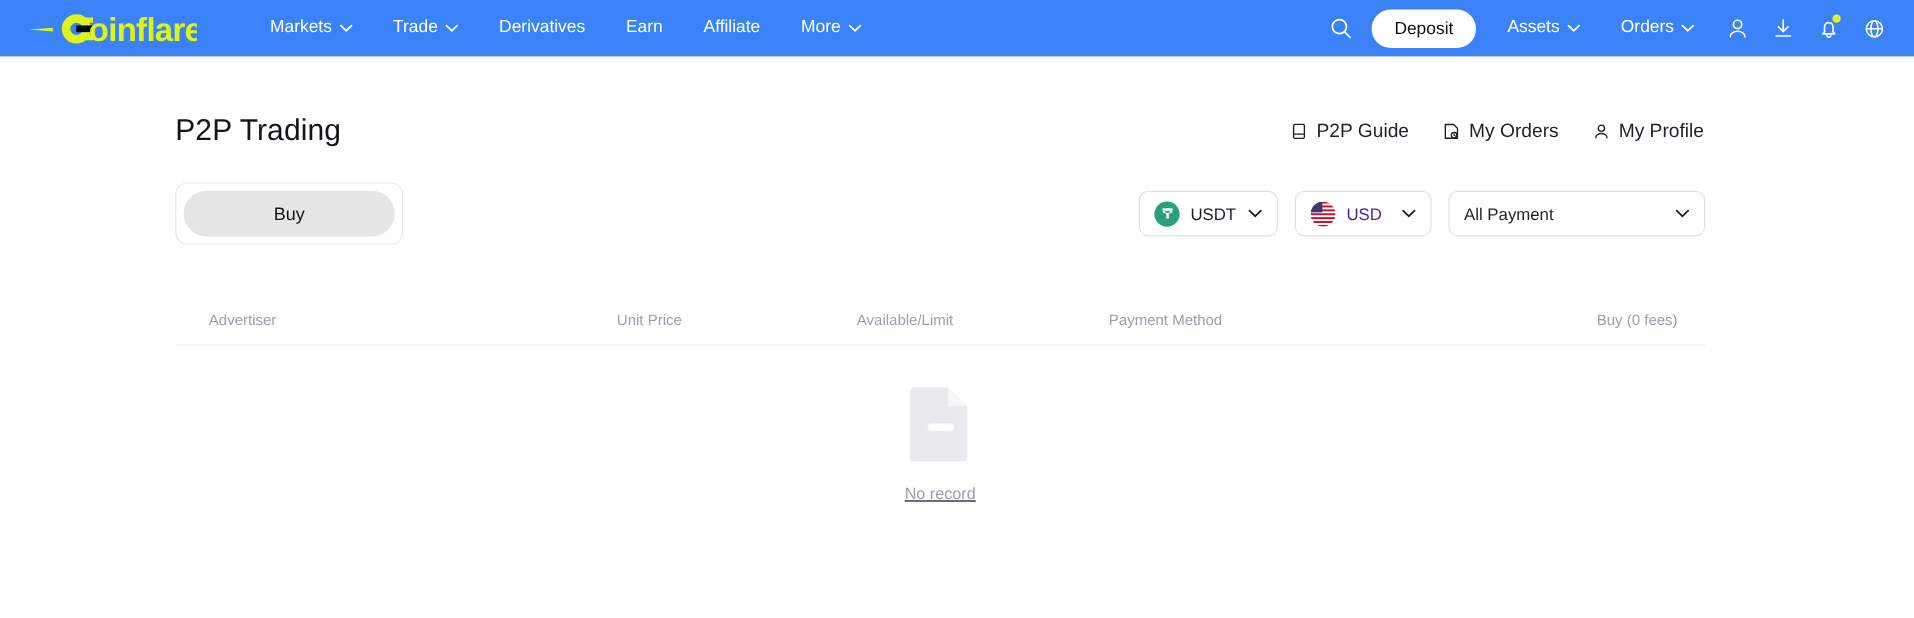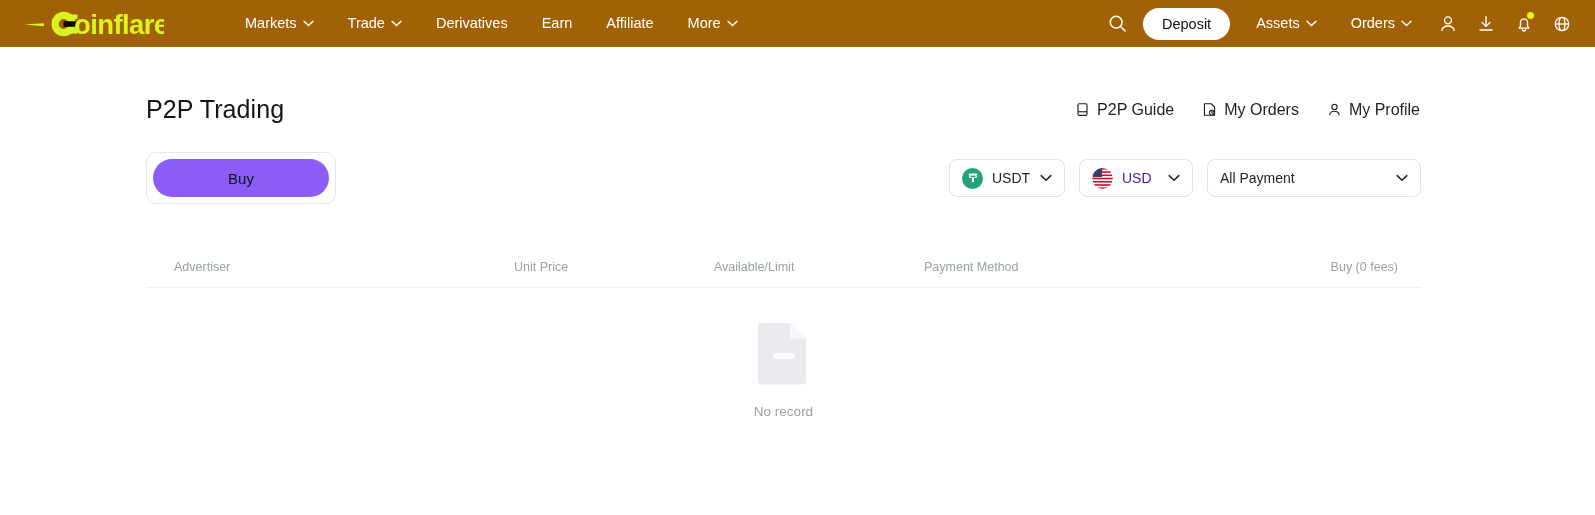--- a/index.html
+++ b/index.html
@@ -12,26 +12,25 @@
   body {
     font-family: "Liberation Sans", sans-serif;
     background: #ffffff;
     color: #0b0e11;
     -webkit-font-smoothing: antialiased;
   }
 
   
   .topbar {
     height: 47px;
-    background: #a16207;
+    background: #3b82f6;
     display: flex;
     align-items: center;
     padding: 0 28px 0 18px;
     position: relative;
-    gap: 20px;
   }
   .brand {
     display: flex;
     align-items: center;
     margin-right: 44px;
     margin-left: 4px;
   }
   .brand-mark { display: block; }
   .nav-left {
     display: flex;
@@ -150,21 +149,21 @@
     align-items: center;
     justify-content: center;
     font-size: 15px;
     cursor: pointer;
     color: #1e2026;
     background: transparent;
     border: none;
     font-family: inherit;
   }
   .side-btn.active {
-    background: #8b5cf6;
+    background: #e5e5e5;
     color: #111418;
   }
 
   .filters {
     display: flex;
     align-items: center;
     gap: 14px;
   }
   .select-box {
     height: 38px;
@@ -222,20 +221,21 @@
   .th-avail { width: 210px; }
   .th-pay   { width: 330px; }
   .th-buy   { flex: 1; text-align: right; padding-right: 21px; }
 
   .empty {
     display: flex;
     flex-direction: column;
     align-items: center;
     justify-content: center;
     padding-top: 31px;
+    text-decoration: underline;
   }
   .empty-icon { position: relative; width: 56px; height: 66px; }
   .empty-text {
     margin-top: 19px;
     font-size: 13.5px;
     color: #9aa0ab;
   }
 </style>
 </head>
 <body>

